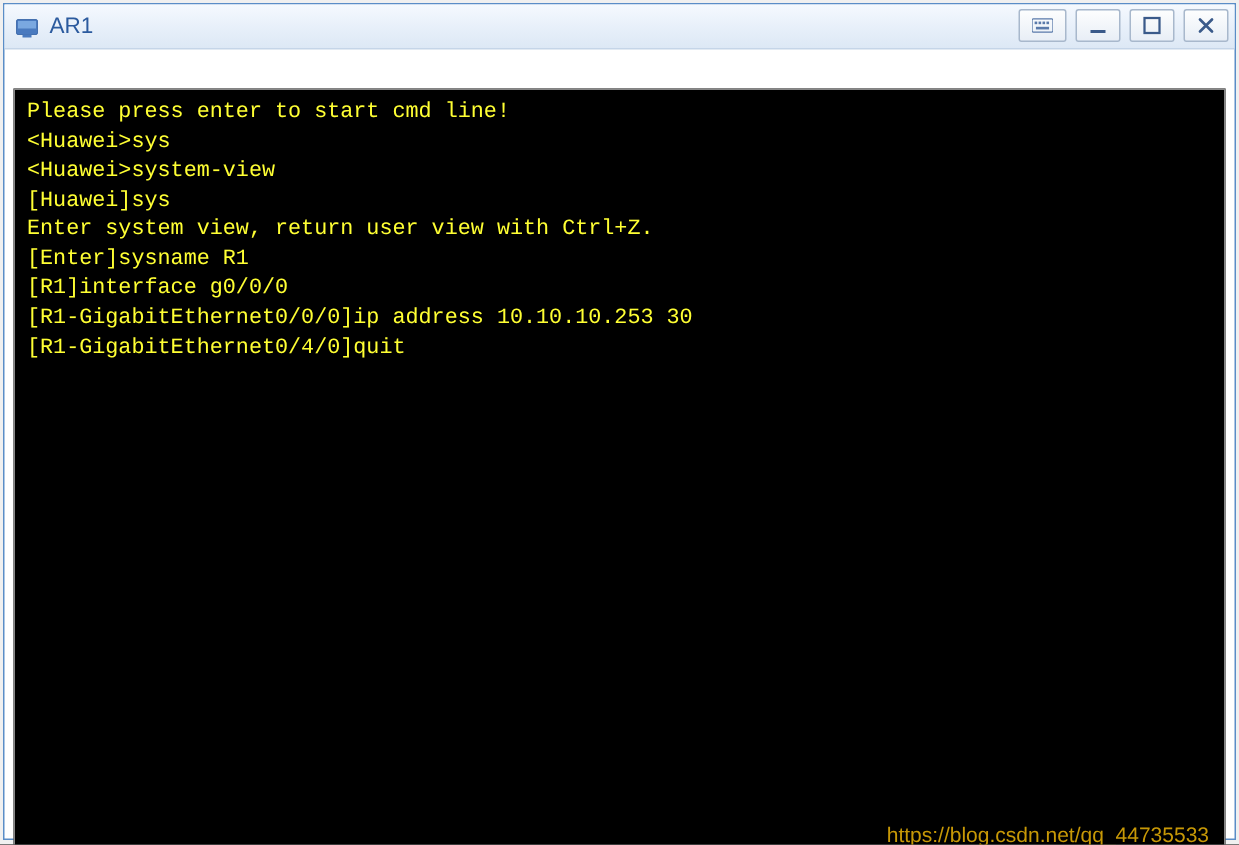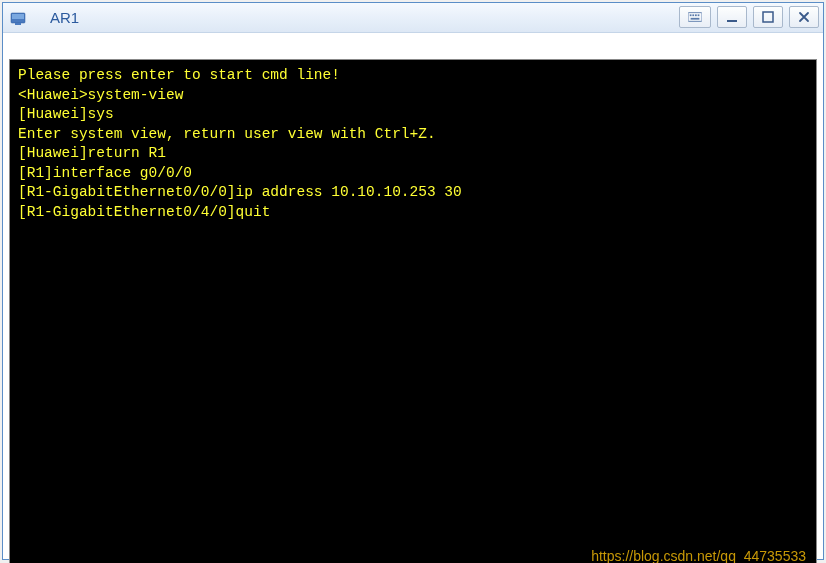--- a/index.html
+++ b/index.html
@@ -24,21 +24,20 @@
       background: #fff;
     }
     .titlebar {
       height: 30px;
       background: linear-gradient(to bottom, #f5f9fe 0%, #e8f0fa 50%, #dde8f5 100%);
       border-bottom: 1px solid #c5d5e8;
       display: flex;
       align-items: center;
       padding: 0 6px;
       position: relative;
-      gap: 17px;
     }
     .app-icon {
       width: 18px;
       height: 18px;
       margin-right: 6px;
       position: relative;
     }
     .app-icon svg {
       width: 18px;
       height: 18px;
@@ -144,23 +143,24 @@
         <svg viewBox="0 0 14 14">
           <path d="M3 3 L11 11 M11 3 L3 11" stroke="#3a5a8a" stroke-width="1.8" stroke-linecap="round"></path>
         </svg>
       </div>
     </div>
   </div>
   <div class="terminal-wrapper">
     <div class="terminal">
       <div class="terminal-line">Please press enter to start cmd line!</div>
       <div class="terminal-line"></div>
+      <div class="terminal-line">&lt;Huawei&gt;sys</div>
       <div class="terminal-line">&lt;Huawei&gt;system-view</div>
       <div class="terminal-line">[Huawei]sys</div>
       <div class="terminal-line">Enter system view, return user view with Ctrl+Z.</div>
-      <div class="terminal-line">[Huawei]return R1</div>
+      <div class="terminal-line">[Enter]sysname R1</div>
       <div class="terminal-line">[R1]interface g0/0/0</div>
       <div class="terminal-line">[R1-GigabitEthernet0/0/0]ip address 10.10.10.253 30</div>
       <div class="terminal-line">[R1-GigabitEthernet0/4/0]quit</div>
       <div class="watermark">https://blog.csdn.net/qq_44735533</div>
     </div>
   </div>
 </div>
 
 </body></html>

